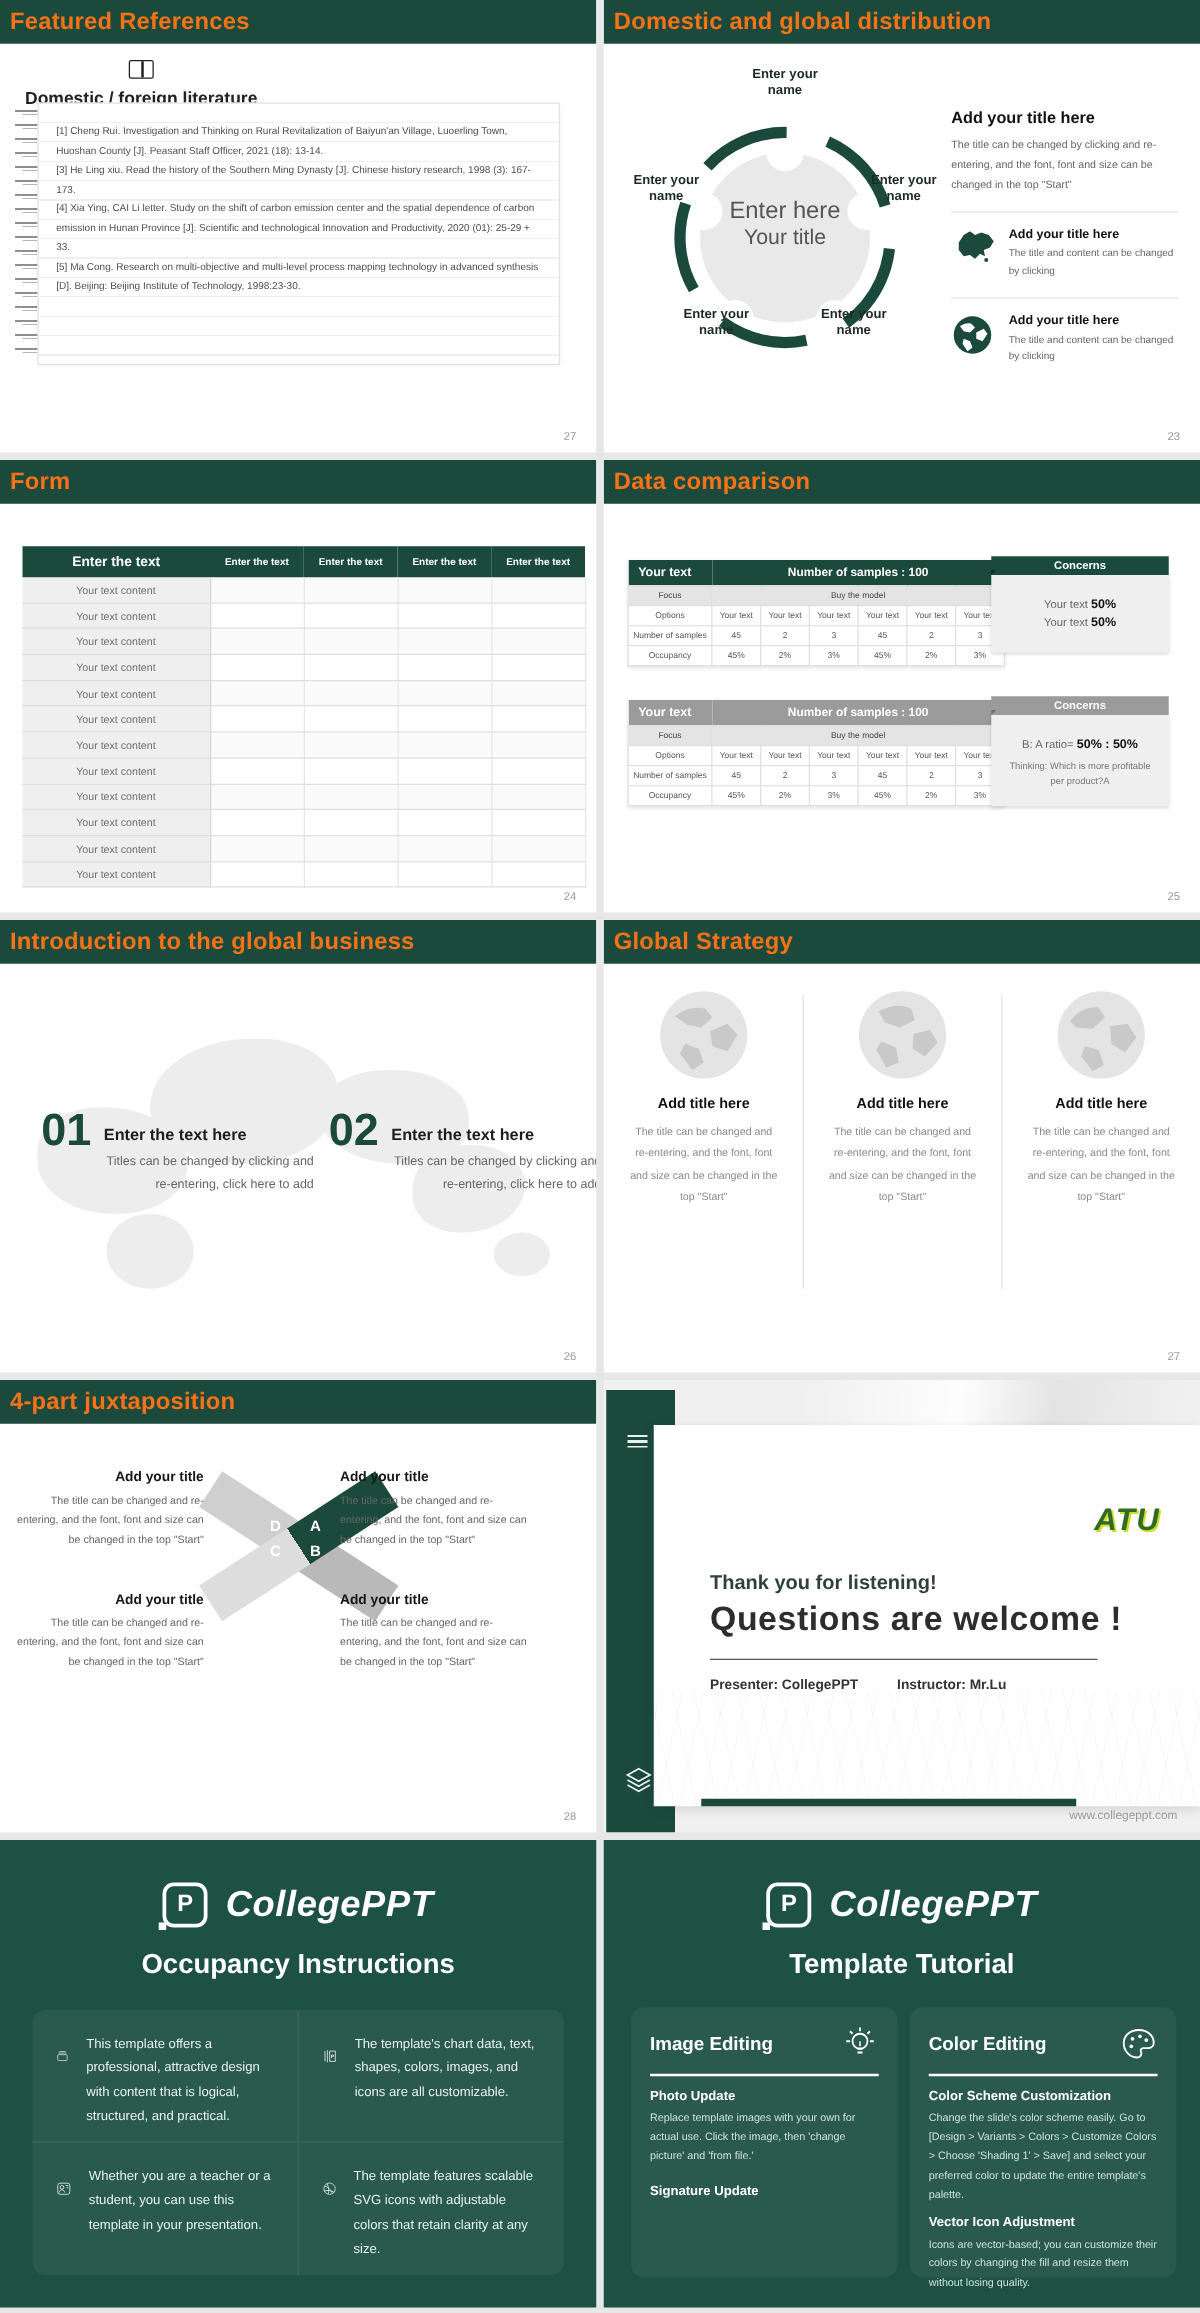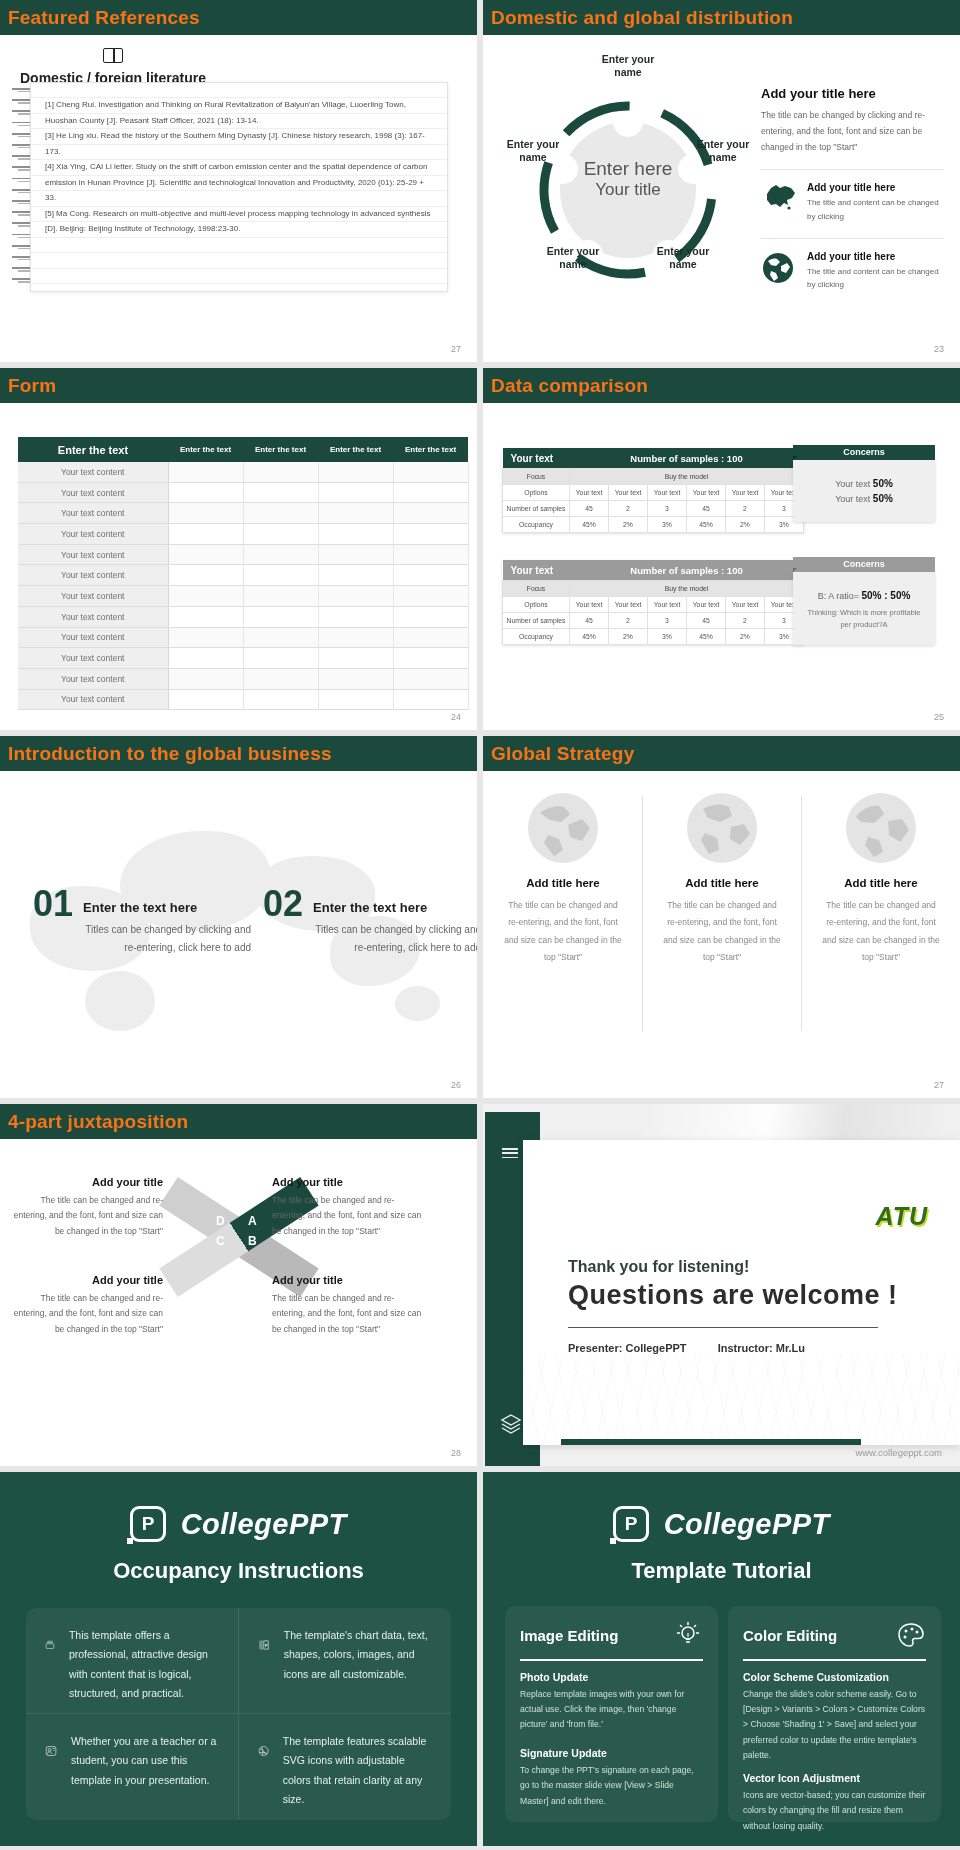--- a/index.html
+++ b/index.html
@@ -576,21 +576,20 @@
                 <circle cx="15" cy="13" r="6"></circle>
                 <path d="M13 19h4M13 22h4M15 2v3M4 13h3M23 13h3M7 5l2 2M23 5l-2 2"></path>
                 <path d="M15 13v4" stroke-width="1.2"></path>
               </g>
             </svg>
         </div>
         <div class="rule"></div>
         <h5>Photo Update</h5>
         <div class="tb">Replace template images with your own for actual use. Click the image, then 'change picture' and 'from file.'</div>
         <h5 style="margin-top:14px">Signature Update</h5>
-        <div class="tb">To change the PPT's signature on each page, go to the master slide view [View &gt; Slide Master] and edit there.</div>
       </div>
       <div class="tcard">
         <div class="thead">
           <h3>Color Editing</h3>
           <svg width="30" height="30" viewBox="0 0 30 30">
             <g fill="none" stroke="#fff" stroke-width="1.5">
                 <path d="M15 4c7 0 12 4.5 12 10 0 3-2 4.5-5 4.5h-3c-2 0-3 1.3-2.2 3 .8 1.8-.3 4.5-2.8 4.5C8 26 3 21 3 14.5 3 8.5 8 4 15 4z"></path>
               </g>
             <g fill="#fff">
                 <circle cx="10" cy="11" r="1.5"></circle>

